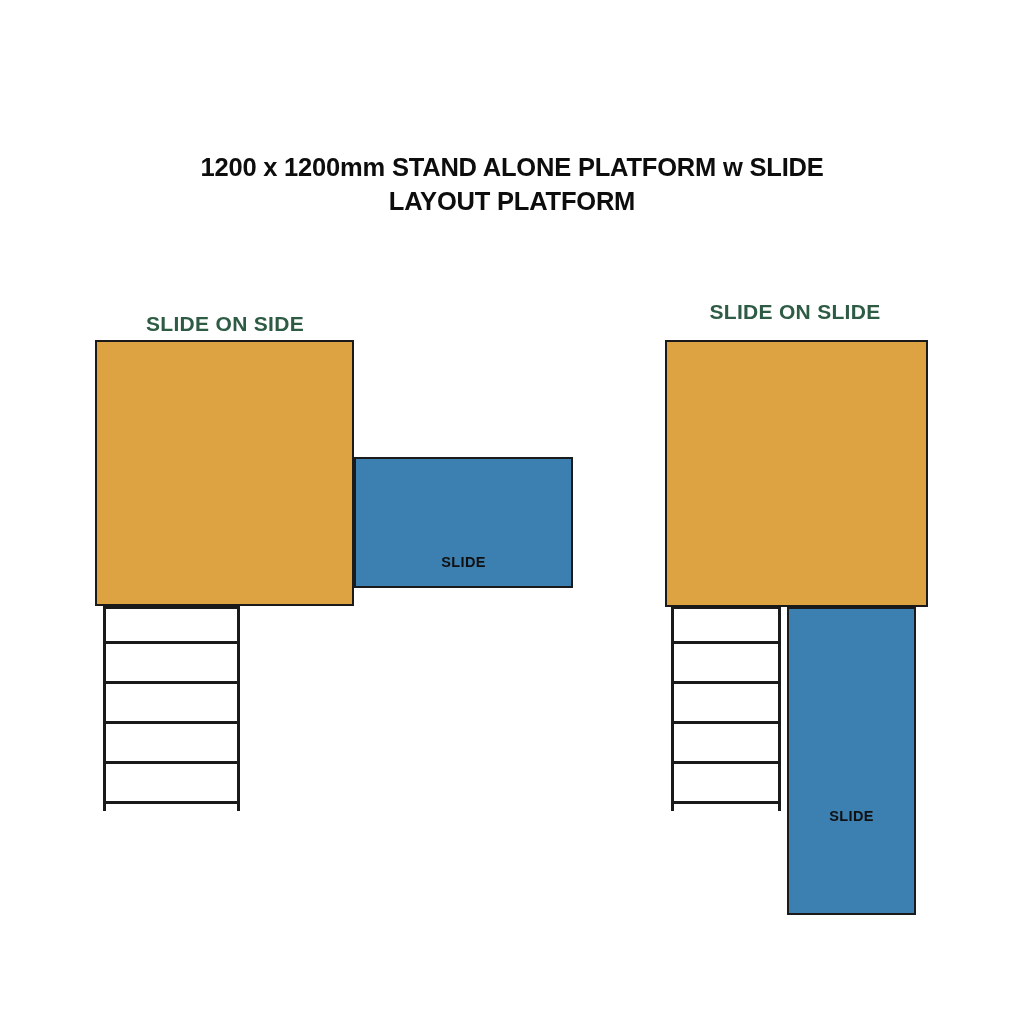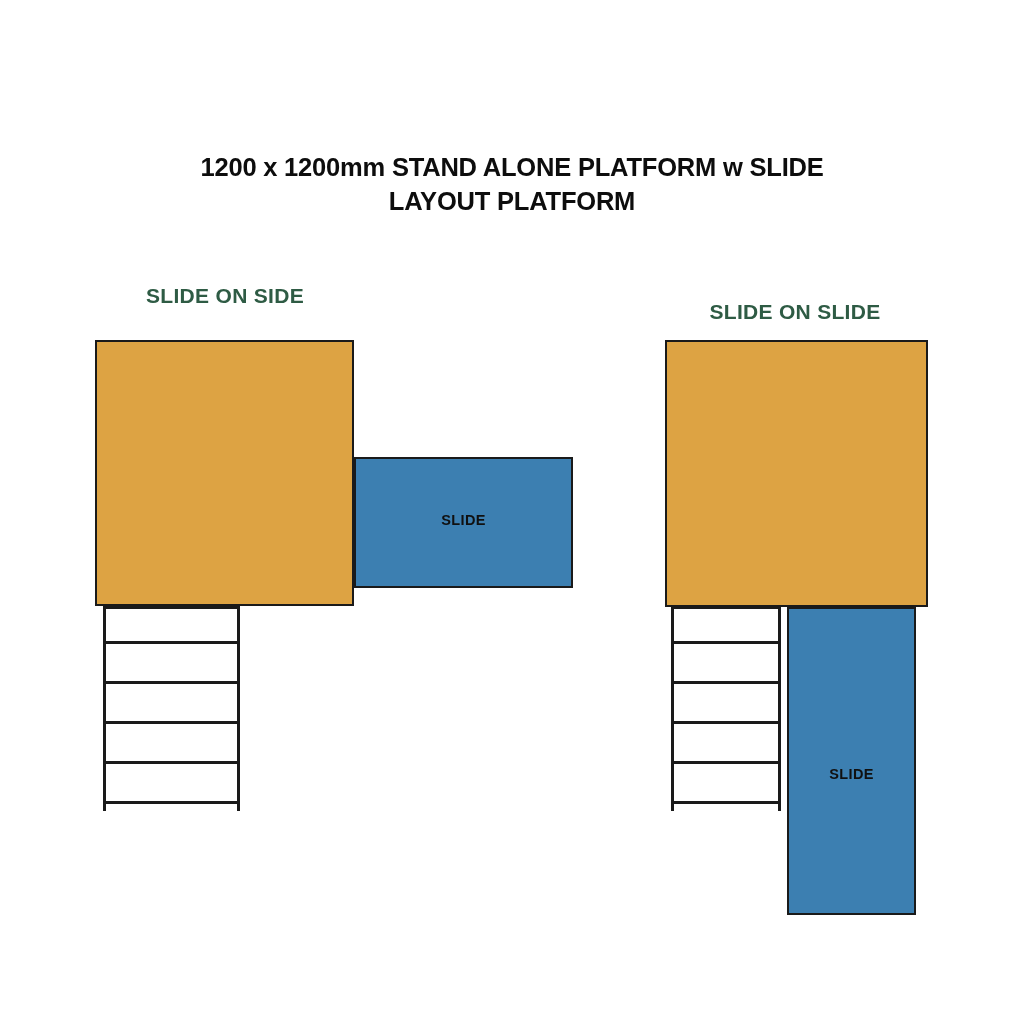--- a/index.html
+++ b/index.html
@@ -47,21 +47,21 @@
   .option-heading {
     position: absolute;
     font-size: 21px;
     font-weight: 700;
     color: #2e5b44;
     letter-spacing: 0.3px;
     line-height: 24px;
     white-space: nowrap;
     text-align: center;
   }
-  #heading-left  { left: 60px;  top: 284px; width: 330px; }
+  #heading-left  { left: 60px;  top: 312px; width: 330px; }
   #heading-right { left: 630px; top: 300px; width: 330px; }
 
   
   .platform {
     position: absolute;
     background: #dda343;
     border: 2px solid #1a1a1a;
     box-sizing: border-box;
     z-index: 3;
   }
@@ -74,20 +74,21 @@
   }
   .slide-label {
     position: absolute;
     font-size: 14.5px;
     font-weight: 700;
     color: #101010;
     letter-spacing: 0.4px;
     white-space: nowrap;
     text-align: center;
     z-index: 4;
+    margin-top: 42px;
   }
 
   
   .ladder {
     position: absolute;
     z-index: 1;
   }
   .rail {
     position: absolute;
     top: 0;

